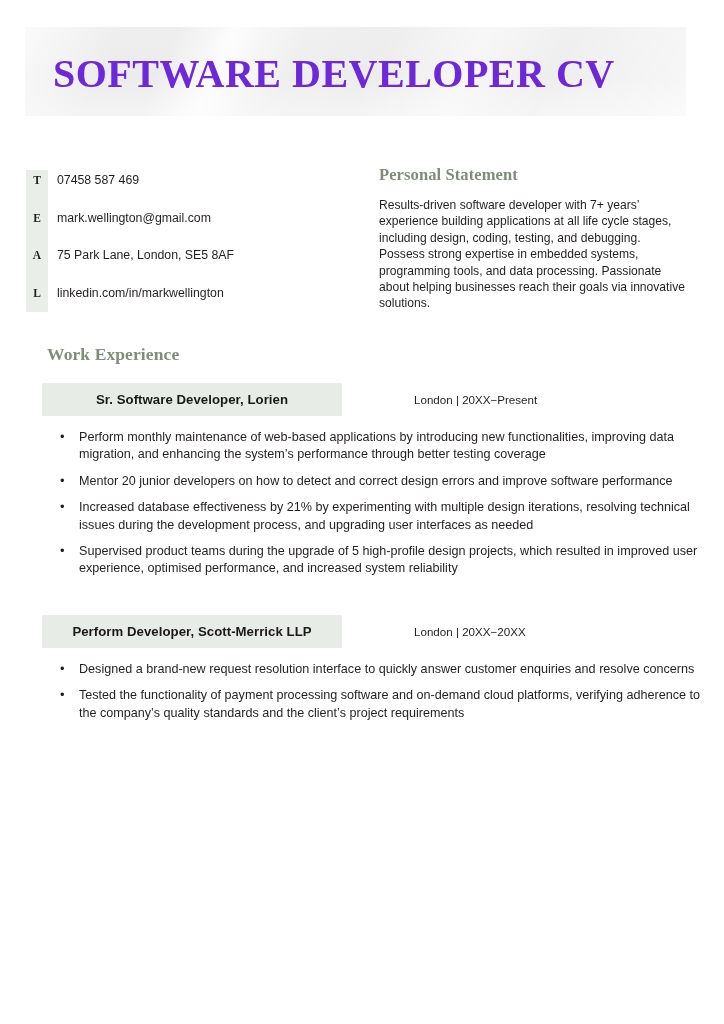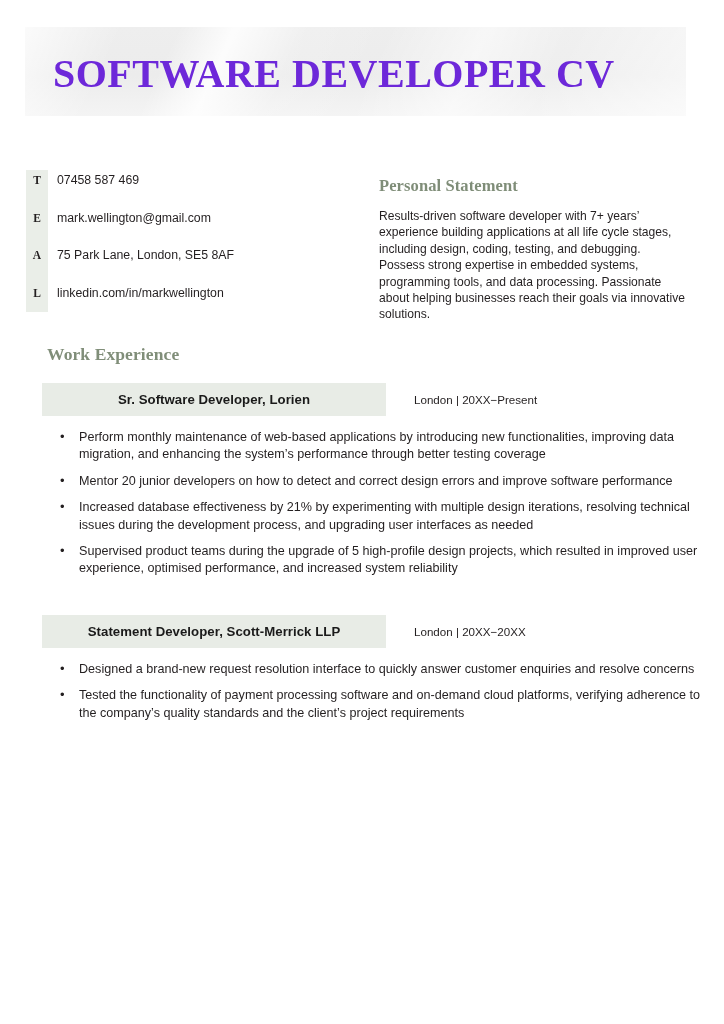--- a/index.html
+++ b/index.html
@@ -91,21 +91,21 @@
     line-height: 16px;
     color: #231f20;
     padding-top: 2px;
     white-space: nowrap;
   }
 
   
   .statement {
     position: absolute;
     left: 379px;
-    top: 176px;
+    top: 165px;
     width: 308px;
   }
   .section-heading {
     margin: 0;
     font-family: "Liberation Serif", serif;
     font-weight: bold;
     font-size: 16.5px;
     color: #7f8d78;
     letter-spacing: 0.1px;
   }
@@ -139,21 +139,21 @@
     margin-top: 37px;
   }
   .job-header {
     position: relative;
     height: 33px;
   }
   .job-title-box {
     position: absolute;
     left: 26px;
     top: 0;
-    width: 344px;
+    width: 300px;
     height: 33px;
     background: #e8ece6;
     display: flex;
     align-items: center;
     justify-content: center;
   }
   .job-title {
     font-size: 13.2px;
     font-weight: bold;
     color: #1a1a1a;
@@ -241,21 +241,21 @@
       <li class="bullet">Perform monthly maintenance of web-based applications by introducing new functionalities, improving data migration, and enhancing the system’s performance through better testing coverage</li>
       <li class="bullet">Mentor 20 junior developers on how to detect and correct design errors and improve software performance</li>
       <li class="bullet">Increased database effectiveness by 21% by experimenting with multiple design iterations, resolving technical issues during the development process, and upgrading user interfaces as needed</li>
       <li class="bullet">Supervised product teams during the upgrade of 5 high-profile design projects, which resulted in improved user experience, optimised performance, and increased system reliability</li>
     </ul>
   </article>
 
   <article class="job">
     <div class="job-header">
       <div class="job-title-box">
-        <span class="job-title">Statement Developer, Scott-Merrick LLP</span>
+        <span class="job-title">Perform Developer, Scott-Merrick LLP</span>
       </div>
       <div class="job-meta">London | 20XX−20XX</div>
     </div>
     <ul class="job-bullets">
       <li class="bullet">Designed a brand-new request resolution interface to quickly answer customer enquiries and resolve concerns</li>
       <li class="bullet">Tested the functionality of payment processing software and on-demand cloud platforms, verifying adherence to the company’s quality standards and the client’s project requirements</li>
     </ul>
   </article>
 </section>
 

